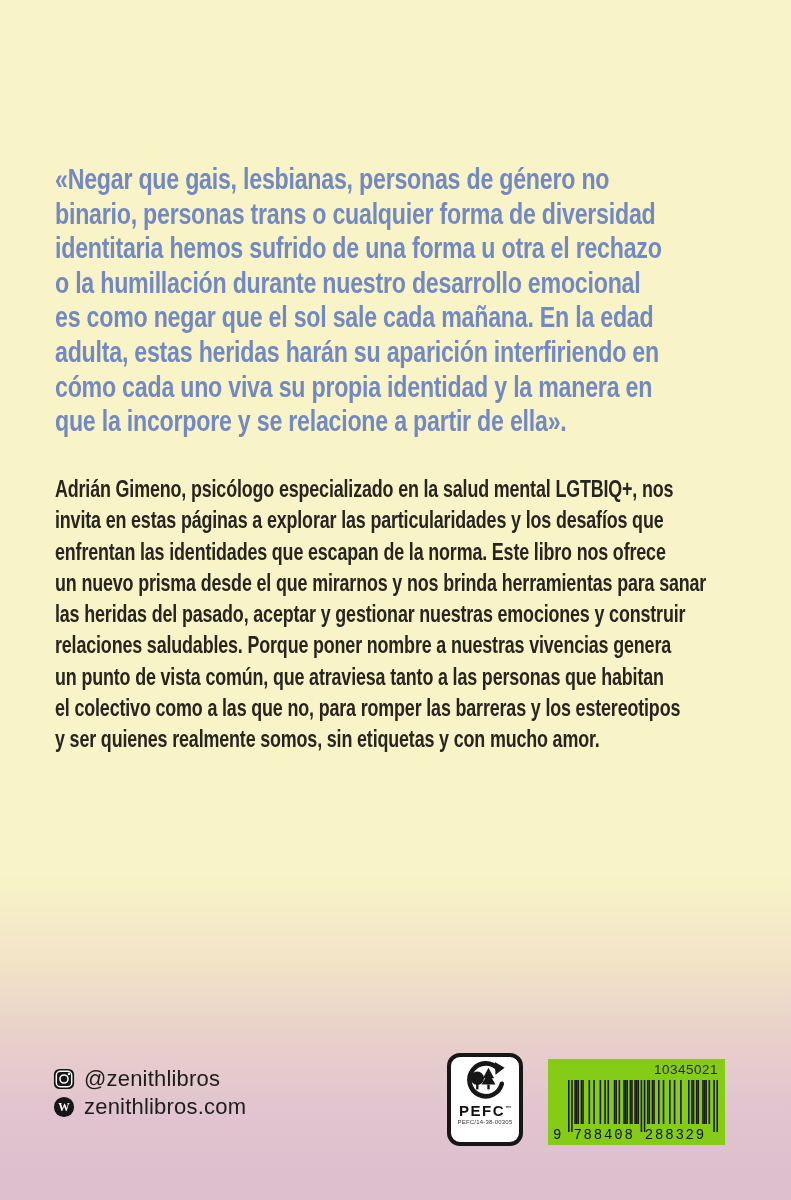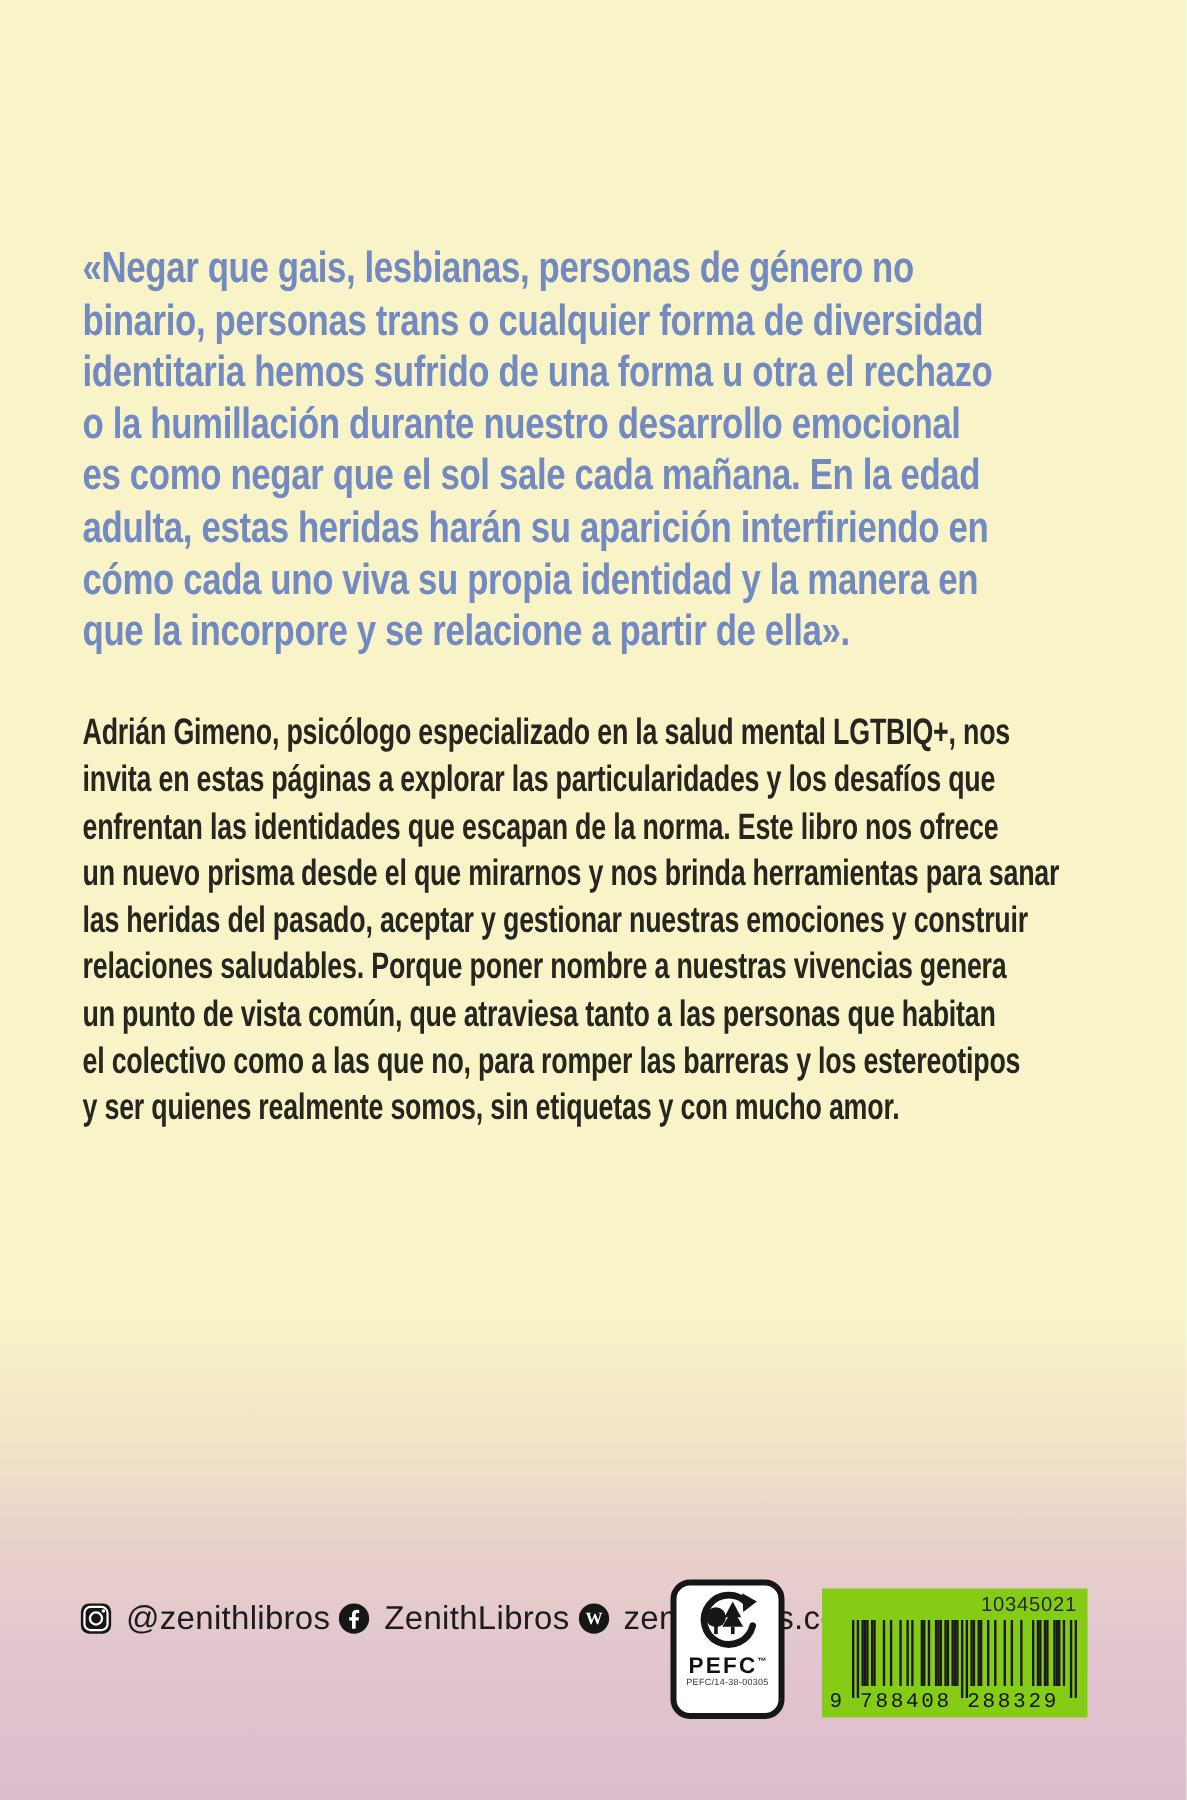--- a/index.html
+++ b/index.html
@@ -16,21 +16,21 @@
     font-weight:700;font-size:29px;line-height:34.6px;
     color:#7289c2;white-space:pre-line;letter-spacing:-0.3px;
     transform:scaleX(0.80);transform-origin:0 0;width:870px;
   }
   .desc{
     position:absolute;left:55px;top:473px;
     font-weight:700;font-size:24.5px;line-height:31.3px;
     color:#26251f;white-space:pre-line;letter-spacing:-0.2px;
     transform:scaleX(0.73);transform-origin:0 0;width:980px;
   }
-  .social{position:absolute;left:53px;top:1067px;display:flex;flex-direction:row;gap:5px;}
+  .social{position:absolute;left:53px;top:1067px;display:flex;flex-direction:column;gap:5px;}
   .social-row{display:flex;align-items:center;gap:9px;height:23px;}
   .social-row .label{font-size:22px;font-weight:500;color:#1c1c1c;letter-spacing:0.2px;}
   .icn{width:22px;height:22px;display:inline-block;flex:0 0 22px;}
   .icn svg{width:100%;height:100%;display:block;}
 
   .pefc-box{
     position:absolute;left:447px;top:1053px;width:76px;height:93px;
     background:#fff;border:4px solid #161616;border-radius:13px;
     box-sizing:border-box;text-align:center;
   }
@@ -76,29 +76,20 @@
     <div class="social-row">
       <span class="icn">
         <svg viewBox="0 0 24 24">
             <rect x="1" y="1" width="22" height="22" rx="6" fill="#161616"></rect>
             <rect x="3.6" y="3.6" width="16.8" height="16.8" rx="4.4" fill="none" stroke="#fff" stroke-width="1.6"></rect>
             <circle cx="12" cy="12" r="4.4" fill="none" stroke="#fff" stroke-width="1.7"></circle>
             <circle cx="17.4" cy="6.6" r="1.3" fill="#fff"></circle>
           </svg>
       </span>
       <span class="label">@zenithlibros</span>
-    </div>
-    <div class="social-row">
-      <span class="icn">
-        <svg viewBox="0 0 24 24">
-            <circle cx="12" cy="12" r="11" fill="#161616"></circle>
-            <path d="M13.2 19.5v-6h2.1l.4-2.5h-2.5V9.4c0-.75.35-1.4 1.4-1.4h1.2V5.8s-1-.17-1.95-.17c-2 0-3.3 1.2-3.3 3.4v1.97H8.5v2.5h2.05v6z" fill="#fff"></path>
-          </svg>
-      </span>
-      <span class="label">ZenithLibros</span>
     </div>
     <div class="social-row">
       <span class="icn">
         <svg viewBox="0 0 24 24">
             <circle cx="12" cy="12" r="11" fill="#161616"></circle>
             <text x="12" y="16.3" text-anchor="middle" font-family="Liberation Serif, serif" font-weight="bold" font-size="12.5" fill="#fff">W</text>
           </svg>
       </span>
       <span class="label">zenithlibros.com</span>
     </div>

